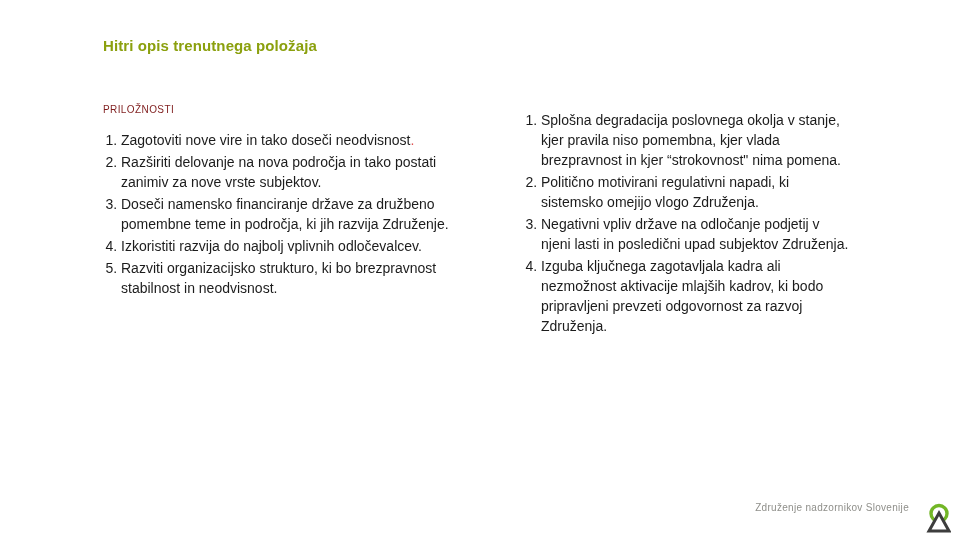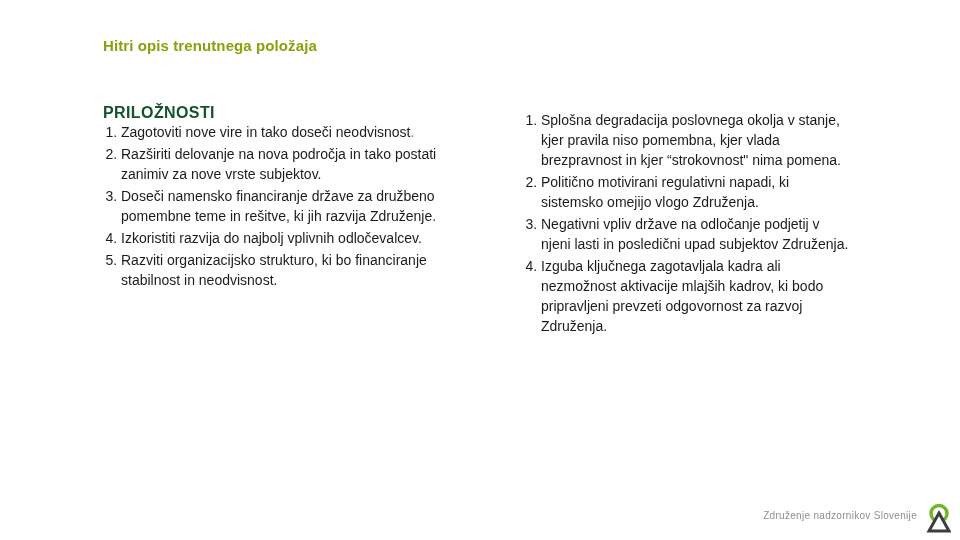--- a/index.html
+++ b/index.html
@@ -24,46 +24,46 @@
   }
 
   .column {
     position: absolute;
     top: 104px;
   }
   .column-opportunities { left: 103px; width: 400px; }
   .column-threats { left: 523px; width: 385px; }
 
   .column-header {
-    font-size: 16px;
-    font-weight: bold;
-    color: #14532d;
+    font-size: 10px;
+    font-weight: normal;
+    color: #7f1d1d;
     letter-spacing: 0.4px;
   }
 
   ol.item-list {
     list-style: decimal outside;
     padding-left: 18px;
     font-size: 14px;
     line-height: 20px;
     color: #1c1c1c;
   }
-  .column-opportunities ol.item-list { margin-top: 0; }
+  .column-opportunities ol.item-list { margin-top: 15px; }
   .column-threats ol.item-list { margin-top: 6px; }
   ol.item-list li { margin-bottom: 2px; }
   ol.item-list li span.item-text { white-space: pre-line; }
   .red-period { color: #e05252; }
 
   .footer {
     position: absolute;
     right: 9px;
     bottom: 6px;
     display: flex;
-    align-items: center;
-    gap: 9px;
+    align-items: flex-start;
+    gap: 17px;
   }
   .org-name {
     font-size: 10px;
     color: #8f8f8a;
     letter-spacing: 0.3px;
     padding-bottom: 6px;
   }
   .logo { width: 25px; height: 32px; display: block; }
 </style>
 </head>
@@ -73,23 +73,23 @@
 
   <h1 class="slide-title">Hitri opis trenutnega položaja</h1>
 
   <div class="column column-opportunities">
     <div class="column-header">PRILOŽNOSTI</div>
     <ol class="item-list">
       <li><span class="item-text">Zagotoviti nove vire in tako doseči neodvisnost</span><span class="red-period">.</span></li>
       <li><span class="item-text">Razširiti delovanje na nova področja in tako postati
 zanimiv za nove vrste subjektov.</span></li>
       <li><span class="item-text">Doseči namensko financiranje države za družbeno
-pomembne teme in rešitve, ki jih razvija Združenje.</span></li>
+pomembne teme in področja, ki jih razvija Združenje.</span></li>
       <li><span class="item-text">Izkoristiti razvija do najbolj vplivnih odločevalcev.</span></li>
-      <li><span class="item-text">Razviti organizacijsko strukturo, ki bo financiranje
+      <li><span class="item-text">Razviti organizacijsko strukturo, ki bo brezpravnost
 stabilnost in neodvisnost.</span></li>
     </ol>
   </div>
 
   <div class="column column-threats">
     <ol class="item-list">
       <li><span class="item-text">Splošna degradacija poslovnega okolja v stanje,
 kjer pravila niso pomembna, kjer vlada
 brezpravnost in kjer “strokovnost" nima pomena.</span></li>
       <li><span class="item-text">Politično motivirani regulativni napadi, ki

